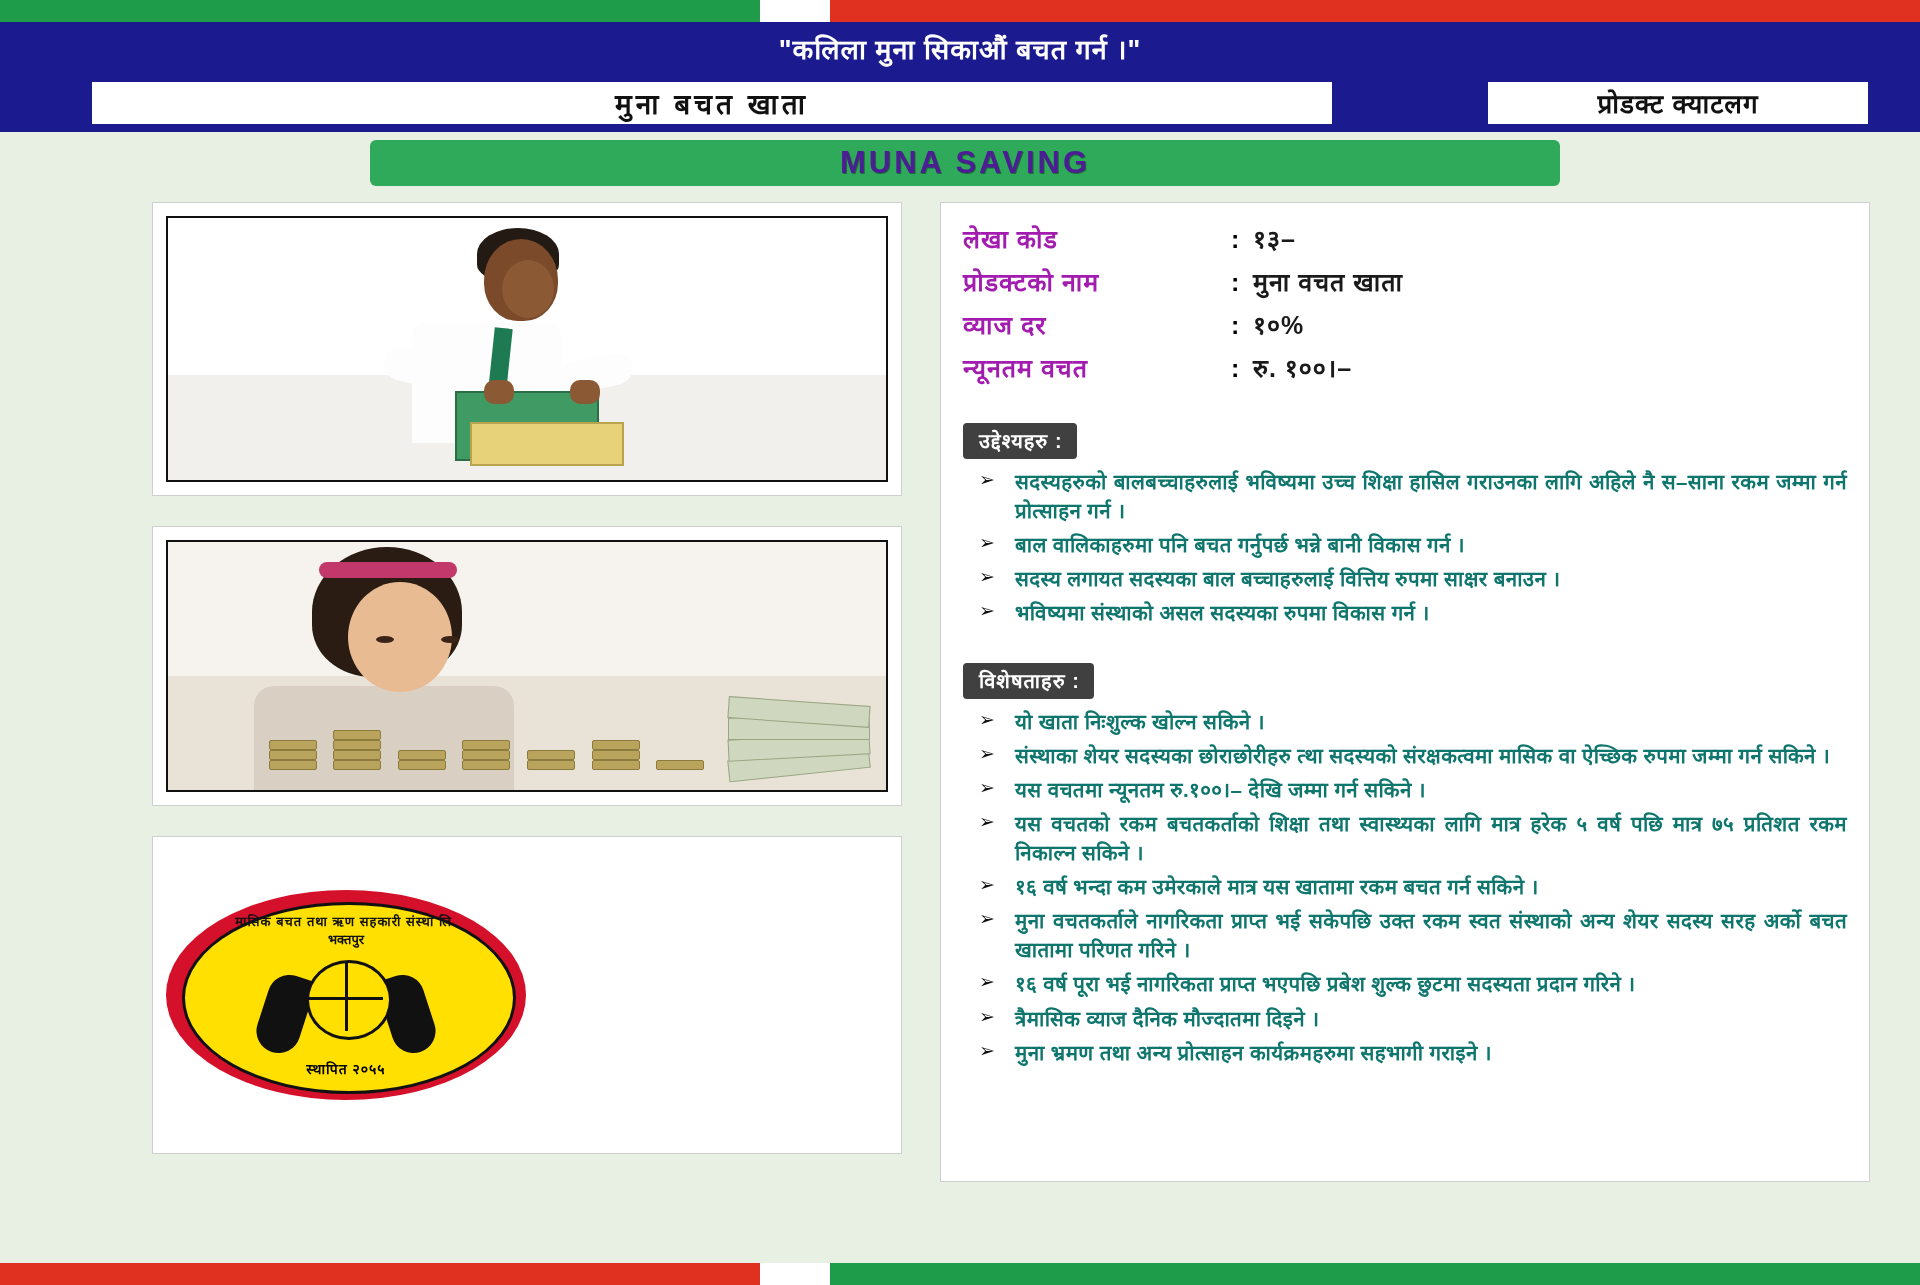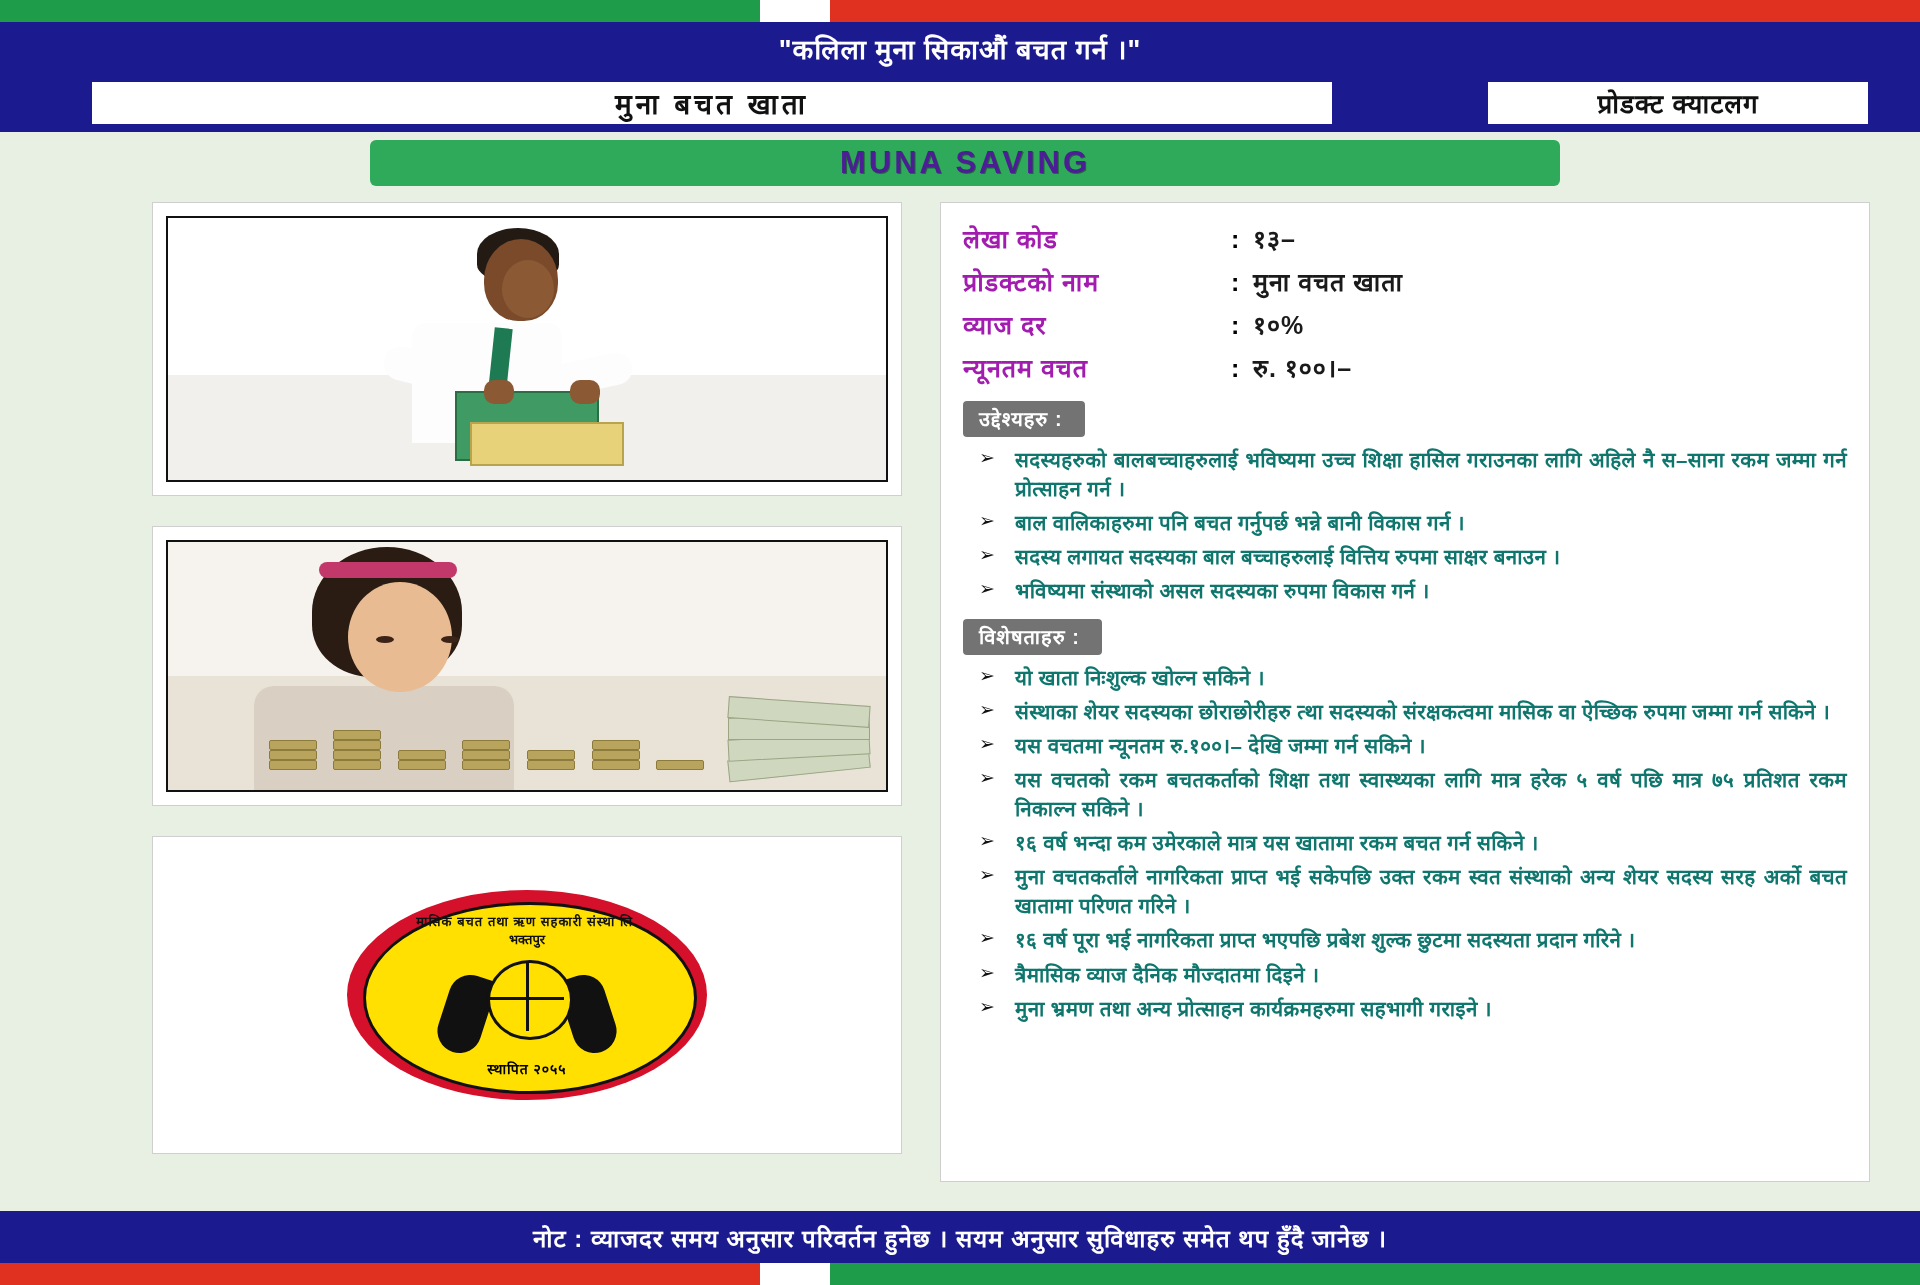--- a/index.html
+++ b/index.html
@@ -30,21 +30,21 @@
           border-radius:6px;display:flex;align-items:center;justify-content:center;}
   .banner span{color:#4c1d95;font-size:31px;font-weight:bold;letter-spacing:3px;
                text-shadow:1px 1px 0 #1d6b38;}
 
   
   .leftcol{position:absolute;top:202px;left:152px;width:750px;}
   .photocard{background:#ffffff;border:1px solid #cfcfcf;padding:13px;margin-bottom:30px;}
   .photo{border:2px solid #111;overflow:hidden;position:relative;}
   .photo1{height:262px;}
   .photo2{height:248px;}
-  .logocard{height:290px;display:flex;align-items:center;justify-content:center;}
+  .logocard{height:290px;display:flex;align-items:center;}
 
   
   .sc1{position:absolute;inset:0;background:#ffffff;}
   .p1-floor{position:absolute;left:0;bottom:0;width:100%;height:40%;background:#f2f0ec;}
   .p1-head{position:absolute;left:44%;top:8%;width:74px;height:82px;border-radius:50% 50% 46% 46%;background:#7a4a2b;}
   .p1-hair{position:absolute;left:43%;top:4%;width:82px;height:52px;border-radius:50% 50% 30% 30%;background:#241a14;}
   .p1-face{position:absolute;left:46.5%;top:16%;width:52px;height:58px;border-radius:50%;background:#8b5a34;}
   .p1-body{position:absolute;left:34%;top:40%;width:150px;height:120px;background:#fdfdfd;border-radius:14px 14px 0 0;}
   .p1-tie{position:absolute;left:45%;top:42%;width:18px;height:72px;background:#1d7a52;transform:rotate(6deg);}
   .p1-armL{position:absolute;left:30%;top:52%;width:96px;height:34px;background:#fdfdfd;border-radius:18px;transform:rotate(14deg);}
@@ -80,22 +80,22 @@
   .em-globe:after{content:"";position:absolute;left:36px;top:0;width:3px;height:68px;background:#111;}
 
   
   .rightcol{position:absolute;top:202px;left:940px;width:930px;background:#ffffff;border:1px solid #cfcfcf;
             padding:18px 22px 22px 22px;box-sizing:border-box;height:980px;}
   .kv{display:flex;align-items:baseline;margin:0 0 9px 0;}
   .kv .k{width:268px;font-size:25px;font-weight:bold;color:#a21caf;letter-spacing:1px;}
   .kv .c{width:22px;font-size:25px;font-weight:bold;}
   .kv .v{font-size:25px;font-weight:bold;color:#1a1a1a;letter-spacing:1px;}
 
-  .sectionlbl{display:inline-block;background:#737373;color:#ffffff;font-size:20px;font-weight:bold;
-              padding:4px 22px 5px 16px;border-radius:4px;margin:8px 0 8px 0;letter-spacing:1px;}
+  .sectionlbl{display:inline-block;background:#404040;color:#ffffff;font-size:20px;font-weight:bold;
+              padding:4px 14px 5px 16px;border-radius:4px;margin:30px 0 8px 0;letter-spacing:1px;}
   ul.bullets{list-style:none;margin:0;padding:0;}
   ul.bullets li{display:flex;align-items:flex-start;margin-bottom:5px;}
   ul.bullets li .arw{flex:0 0 52px;color:#111;font-size:19px;line-height:1.42;padding-left:16px;box-sizing:border-box;}
   ul.bullets li .txt{flex:1;font-size:20.5px;line-height:1.42;color:#0f766e;text-align:justify;font-weight:bold;letter-spacing:.4px;}
 
   
   .footnote{position:absolute;bottom:22px;left:0;width:1920px;height:52px;background:#1b1b8f;color:#fff;
             display:flex;align-items:center;justify-content:center;font-size:24px;font-weight:bold;letter-spacing:1px;}
 </style>
 </head>
@@ -276,23 +276,20 @@
           <span class="txt">त्रैमासिक व्याज दैनिक मौज्दातमा दिइने ।</span>
         </li>
       <li>
           <span class="arw">➢</span>
           <span class="txt">मुना भ्रमण तथा अन्य प्रोत्साहन कार्यक्रमहरुमा सहभागी गराइने ।</span>
         </li>
     </ul>
 
   </div>
 
-  <div class="footnote">
-    <span>नोट : व्याजदर समय अनुसार परिवर्तन हुनेछ ।  सयम अनुसार सुविधाहरु समेत थप हुँदै जानेछ ।</span>
-  </div>
 
   <div class="stripe stripe-bot">
     <div class="seg" style="width:760px;background:#e03020"></div>
     <div class="seg" style="width:70px;background:#ffffff"></div>
     <div class="seg" style="width:1090px;background:#1f9c4a"></div>
   </div>
 
 </div>
 
 </body></html>

